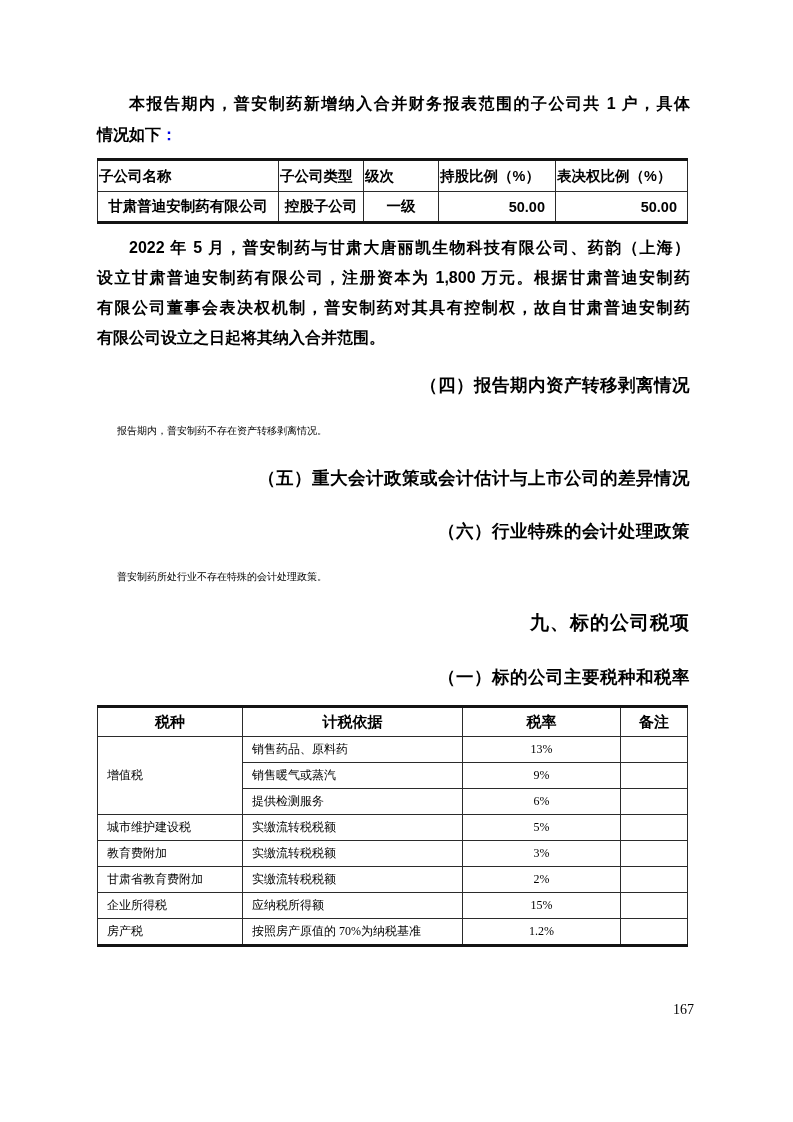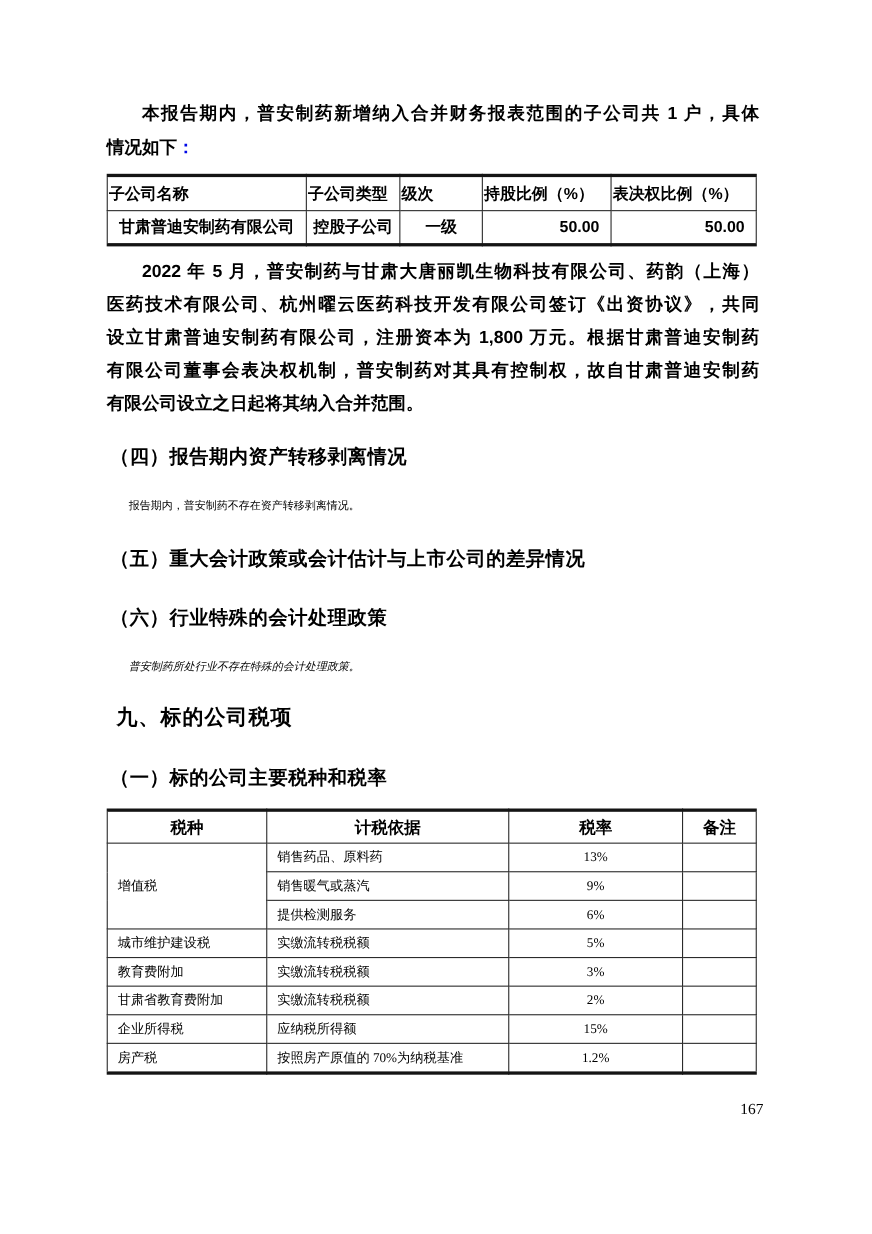--- a/index.html
+++ b/index.html
@@ -25,29 +25,29 @@
 
   .tbl1 { margin-top:8px; font-family:"Liberation Sans", sans-serif; }
   .tbl1 th { height:28px; font-size:14.5px; font-weight:bold; text-align:left; }
   .tbl1 td { height:27px; font-size:14.5px; font-weight:bold; text-align:center; }
   .tbl1 td.num { text-align:right; padding-right:10px; }
 
   .p2 { margin-top:9px; }
 
   .sec-heading { font-family:"Liberation Sans", sans-serif; font-weight:bold;
                  font-size:17.5px; line-height:24px; margin:0 0 0 3px;
-                 letter-spacing:0.5px; }
+                 letter-spacing:0.5px;text-align:right; }
   .sec-body { font-family:"Liberation Serif", serif; font-size:10px; line-height:17px;
               margin:0; text-indent:2em; }
   .h4 { margin-top:20px; }
   .b4 { margin-top:25px; }
   .h5 { margin-top:27px; }
   .b5 { margin-top:26px; }
   .h6 { margin-top:29px; }
-  .b6 { margin-top:25px;font-style:italic; }
+  .b6 { margin-top:25px; }
   .h9 { margin-top:24px; font-size:19px; line-height:27px; margin-left:9px; letter-spacing:1px; }
   .h1b { margin-top:29px; }
 
   .tbl2 { margin-top:16px; font-family:"Liberation Serif", serif;border-radius:12px; }
   .tbl2 th { height:26px; font-size:15px; font-weight:bold; text-align:center; }
   .tbl2 td { height:23px; font-size:12px; }
   .tbl2 td.c-tax  { text-align:left; padding-left:9px; }
   .tbl2 td.c-basis{ text-align:left; padding-left:9px; }
   .tbl2 td.c-rate { text-align:center; }
   .tbl2 td.c-note { }
@@ -89,21 +89,20 @@
           <td>控股子公司</td>
           <td>一级</td>
           <td class="num">50.00</td>
           <td class="num">50.00</td>
         </tr>
       </tbody>
     </table>
 
     <p class="bold-para p2">
       <span class="jline ind">2022 年 5 月，普安制药与甘肃大唐丽凯生物科技有限公司、药韵（上海）</span>
-      <span class="jline">医药技术有限公司、杭州曜云医药科技开发有限公司签订《出资协议》，共同</span>
       <span class="jline">设立甘肃普迪安制药有限公司，注册资本为 1,800 万元。根据甘肃普迪安制药</span>
       <span class="jline">有限公司董事会表决权机制，普安制药对其具有控制权，故自甘肃普迪安制药</span>
       <span class="jline last">有限公司设立之日起将其纳入合并范围。</span>
     </p>
 
     <h3 class="sec-heading h4">（四）报告期内资产转移剥离情况</h3>
     <p class="sec-body b4">报告期内，普安制药不存在资产转移剥离情况。</p>
 
     <h3 class="sec-heading h5">（五）重大会计政策或会计估计与上市公司的差异情况</h3>
 

